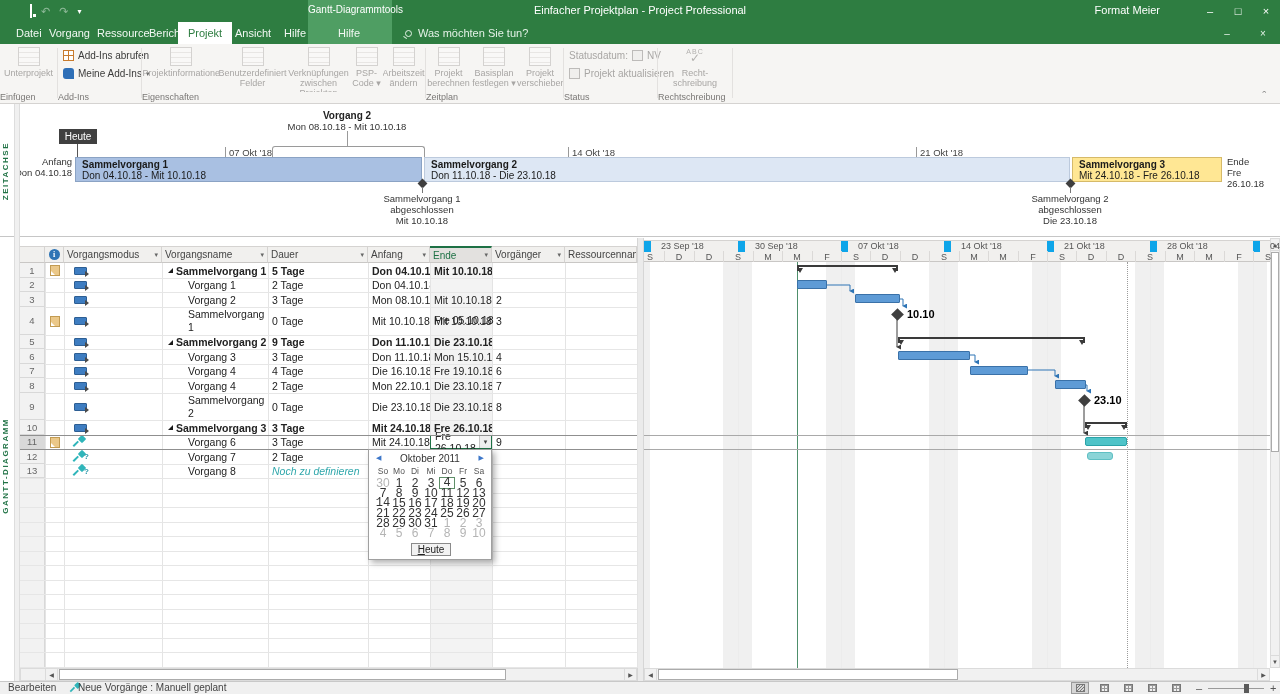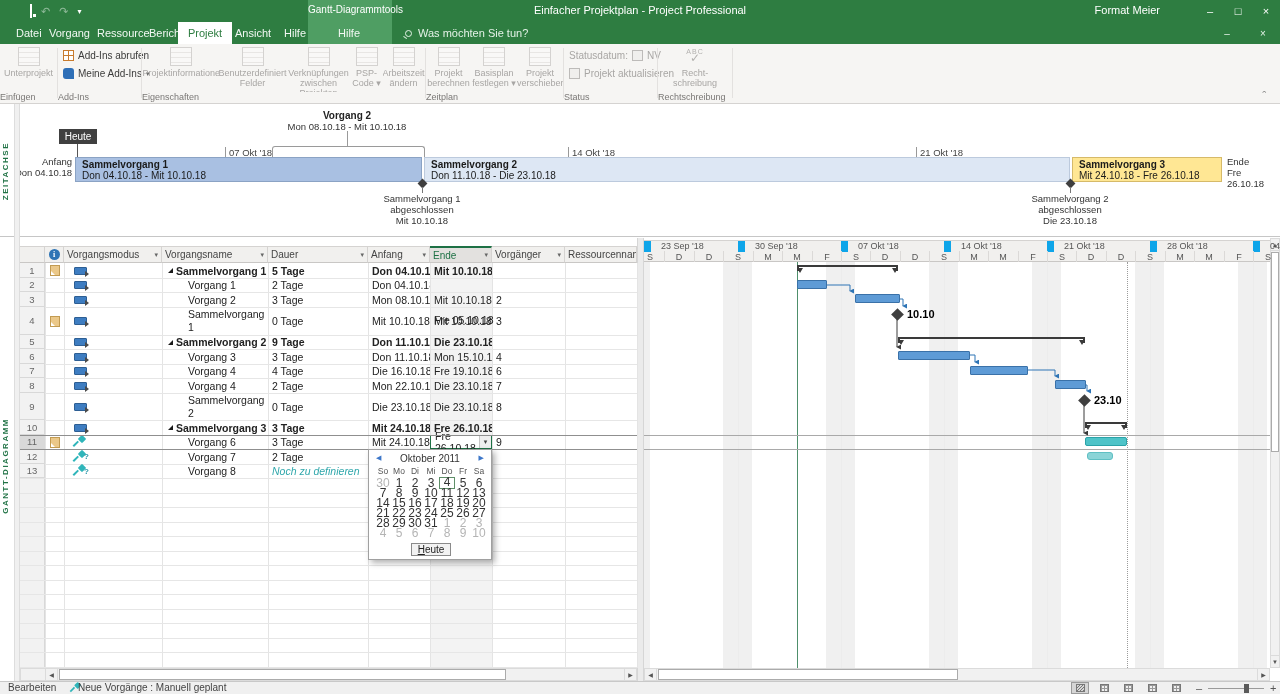--- a/index.html
+++ b/index.html
@@ -381,21 +381,21 @@
       <div class="cal-d boxed" style="left: 70px; top: 28px;">4</div>
       <div class="cal-d" style="left: 86px; top: 28px;">5</div>
       <div class="cal-d" style="left: 102px; top: 28px;">6</div>
       <div class="cal-d" style="left: 6px; top: 38px;">7</div>
       <div class="cal-d" style="left: 22px; top: 38px;">8</div>
       <div class="cal-d" style="left: 38px; top: 38px;">9</div>
       <div class="cal-d" style="left: 54px; top: 38px;">10</div>
       <div class="cal-d" style="left: 70px; top: 38px;">11</div>
       <div class="cal-d" style="left: 86px; top: 38px;">12</div>
       <div class="cal-d" style="left: 102px; top: 38px;">13</div>
-      <div class="cal-d" style="left: 6px; top: 48px;">14</div>
+      <div class="cal-d" style="left: 6px; top: 48px; font-family: Liberation Mono, monospace;">14</div>
       <div class="cal-d" style="left: 22px; top: 48px;">15</div>
       <div class="cal-d" style="left: 38px; top: 48px;">16</div>
       <div class="cal-d" style="left: 54px; top: 48px;">17</div>
       <div class="cal-d" style="left: 70px; top: 48px;">18</div>
       <div class="cal-d" style="left: 86px; top: 48px;">19</div>
       <div class="cal-d" style="left: 102px; top: 48px;">20</div>
       <div class="cal-d" style="left: 6px; top: 58px;">21</div>
       <div class="cal-d" style="left: 22px; top: 58px;">22</div>
       <div class="cal-d" style="left: 38px; top: 58px;">23</div>
       <div class="cal-d" style="left: 54px; top: 58px;">24</div>

